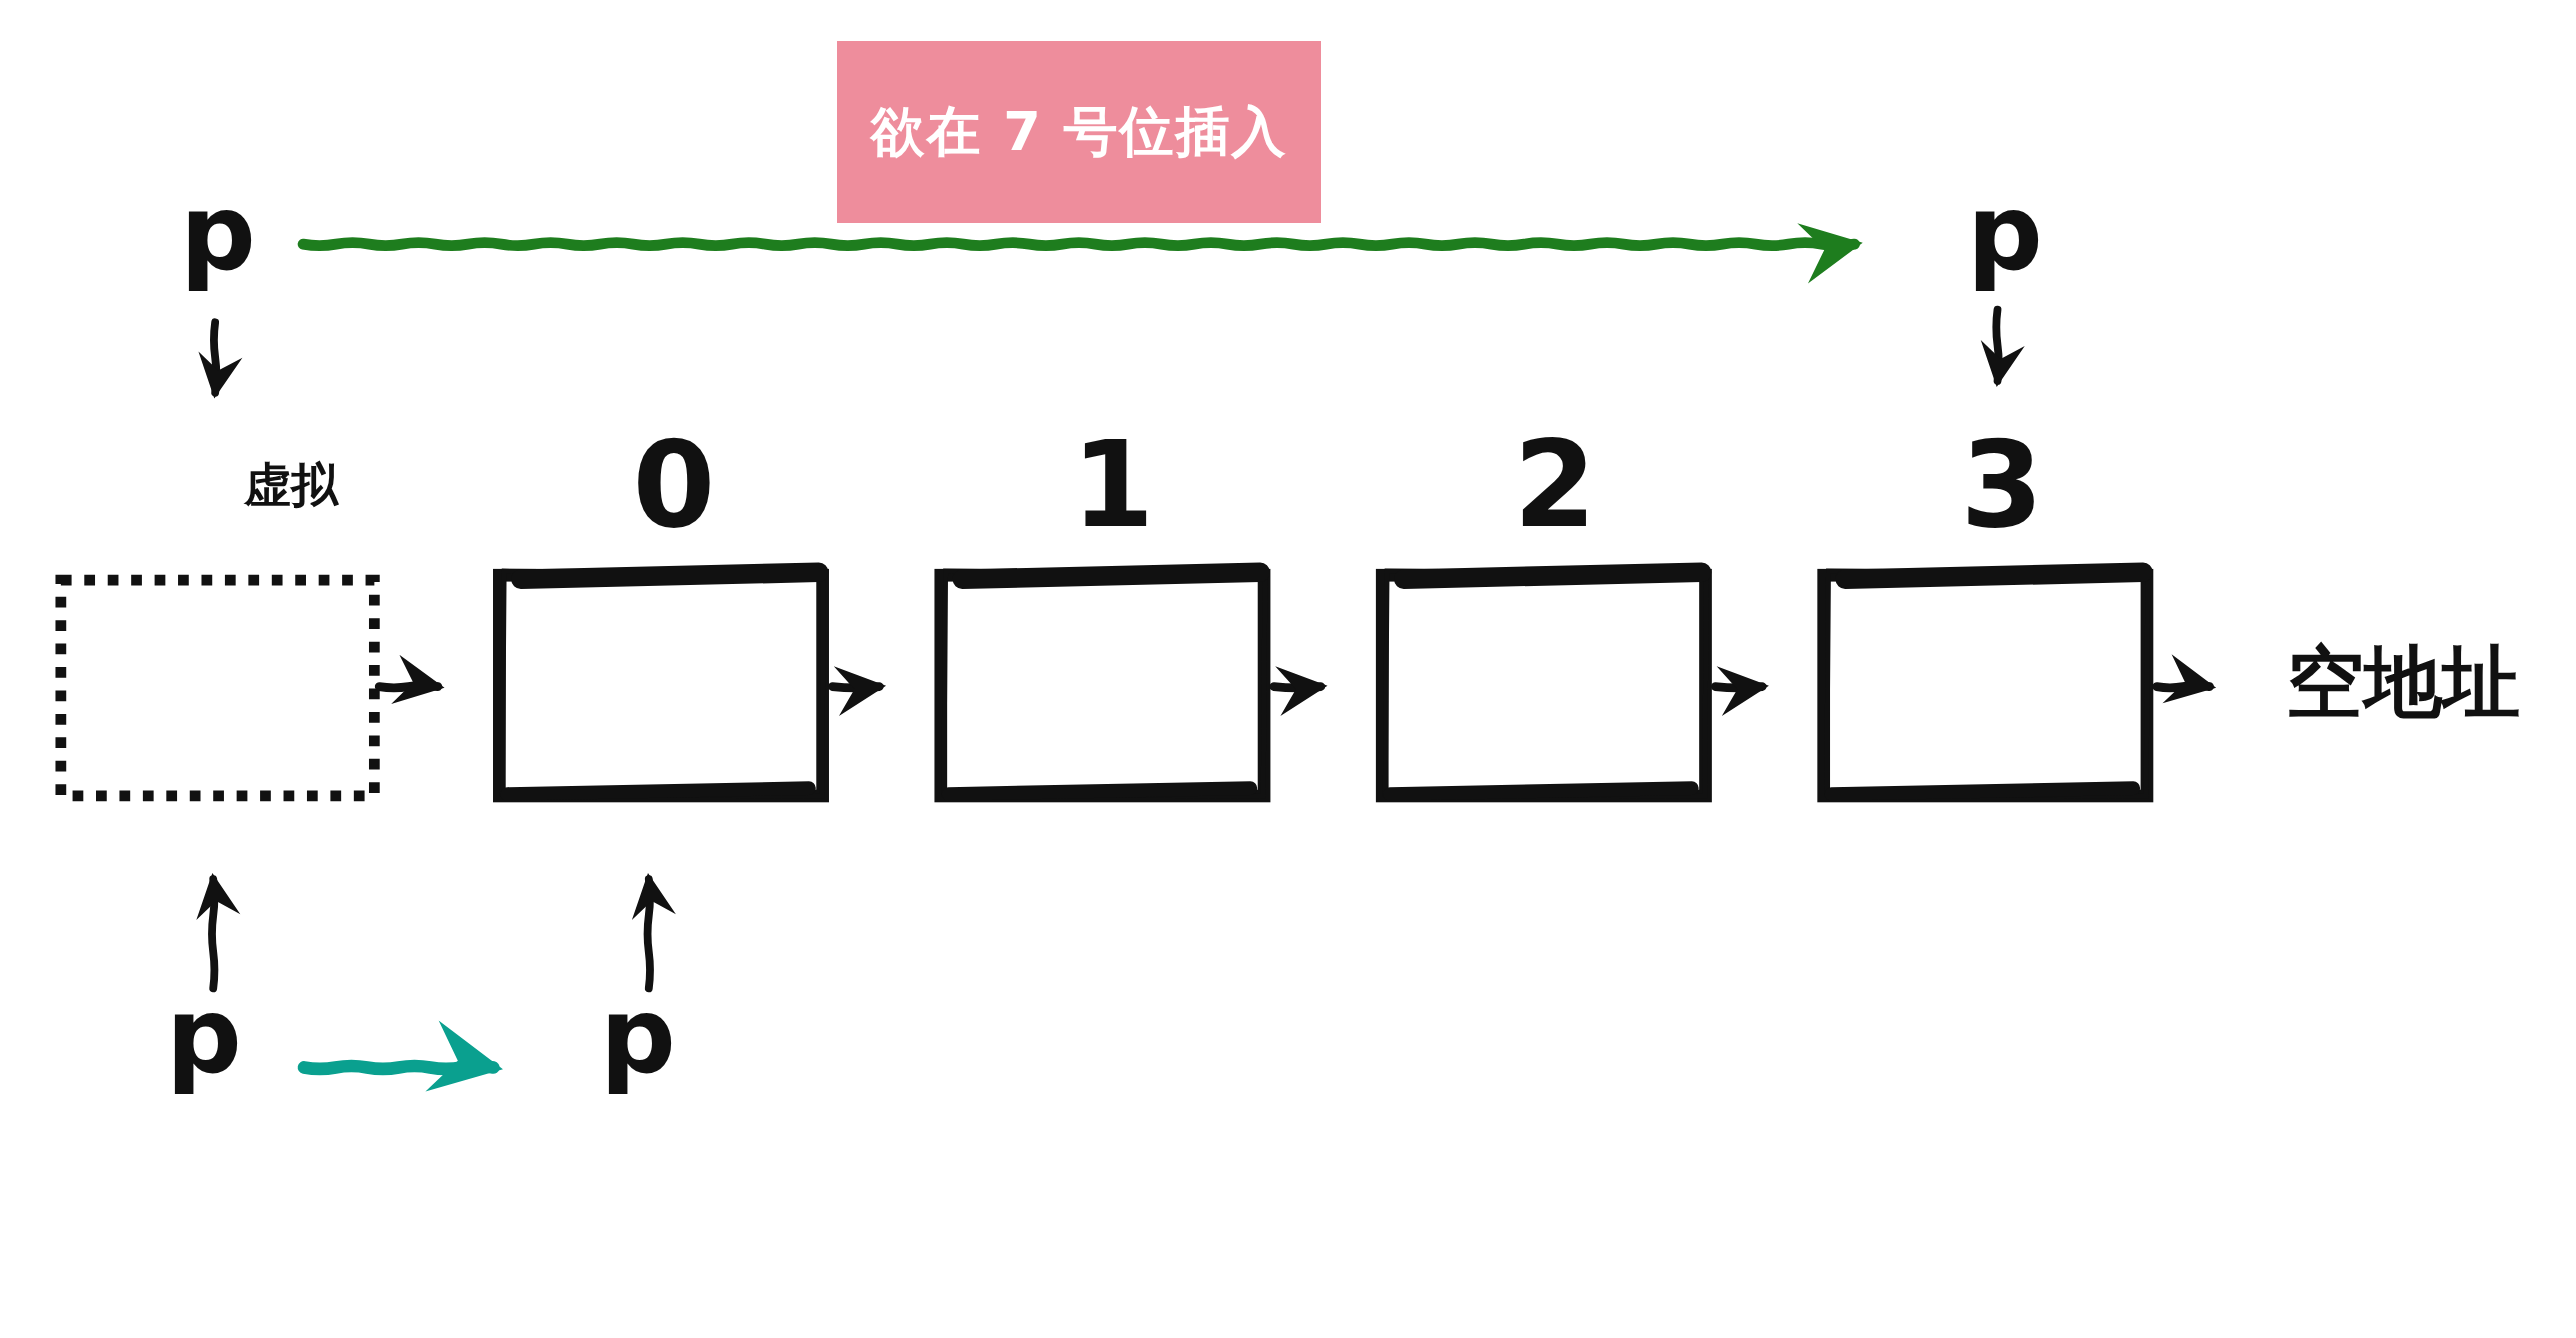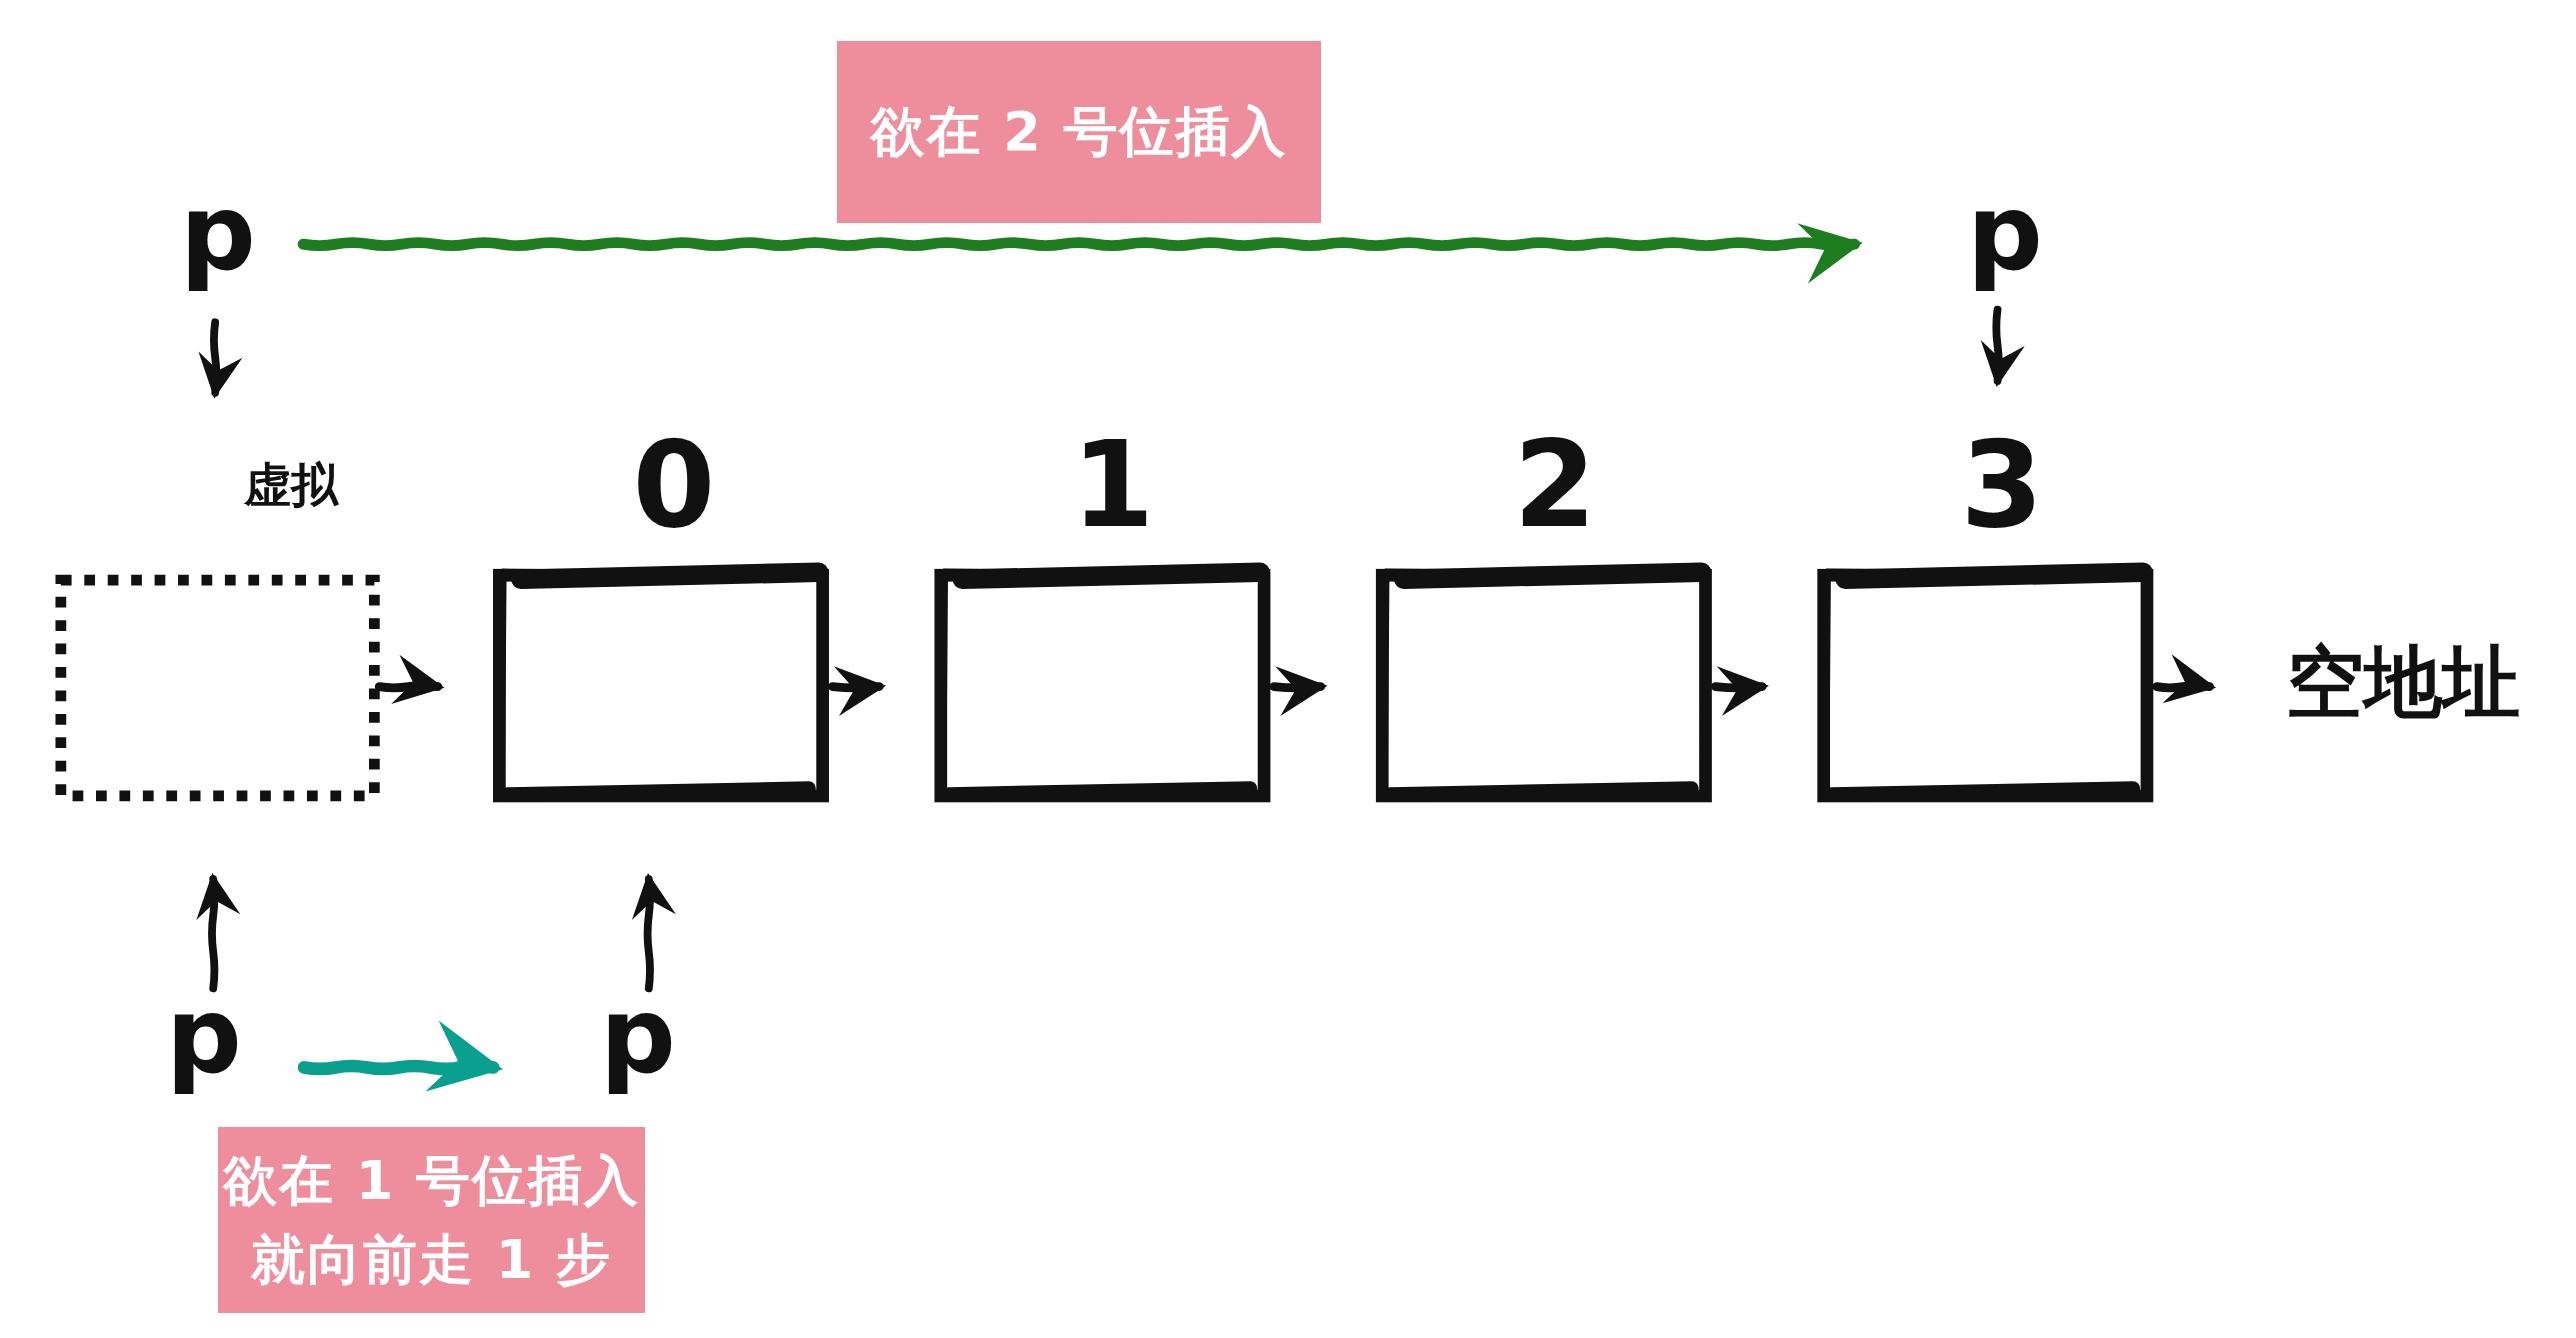--- a/index.html
+++ b/index.html
@@ -83,21 +83,17 @@
   <div class="abs node-label" style="left:996px;top:426px;">1</div>
   <div class="abs node-label" style="left:1438px;top:426px;">2</div>
   <div class="abs node-label" style="left:1885px;top:426px;">3</div>
 
   <div class="abs cjk null-label" style="left:2286px;top:643px;">空地址</div>
 
   <div class="abs ptr" style="left:166px;top:983px;">p</div>
   <div class="abs ptr" style="left:600px;top:983px;">p</div>
 
   <div class="annotation" id="annotation-top" style="left: 837px; top: 41px; width: 484px; height: 182px; background: rgb(238, 141, 156); color: rgb(255, 255, 255);">
-    <div>欲在 2 号位插入</div>
-  </div>
-  <div class="annotation" id="annotation-bottom" style="left: 218px; top: 1127px; width: 427px; height: 186px; background: rgb(238, 141, 156); color: rgb(255, 255, 255);">
-    <div>欲在 1 号位插入</div>
-    <div>就向前走 1 步</div>
+    <div>欲在 7 号位插入</div>
   </div>
 
 </div>
 
 
 </body></html>

